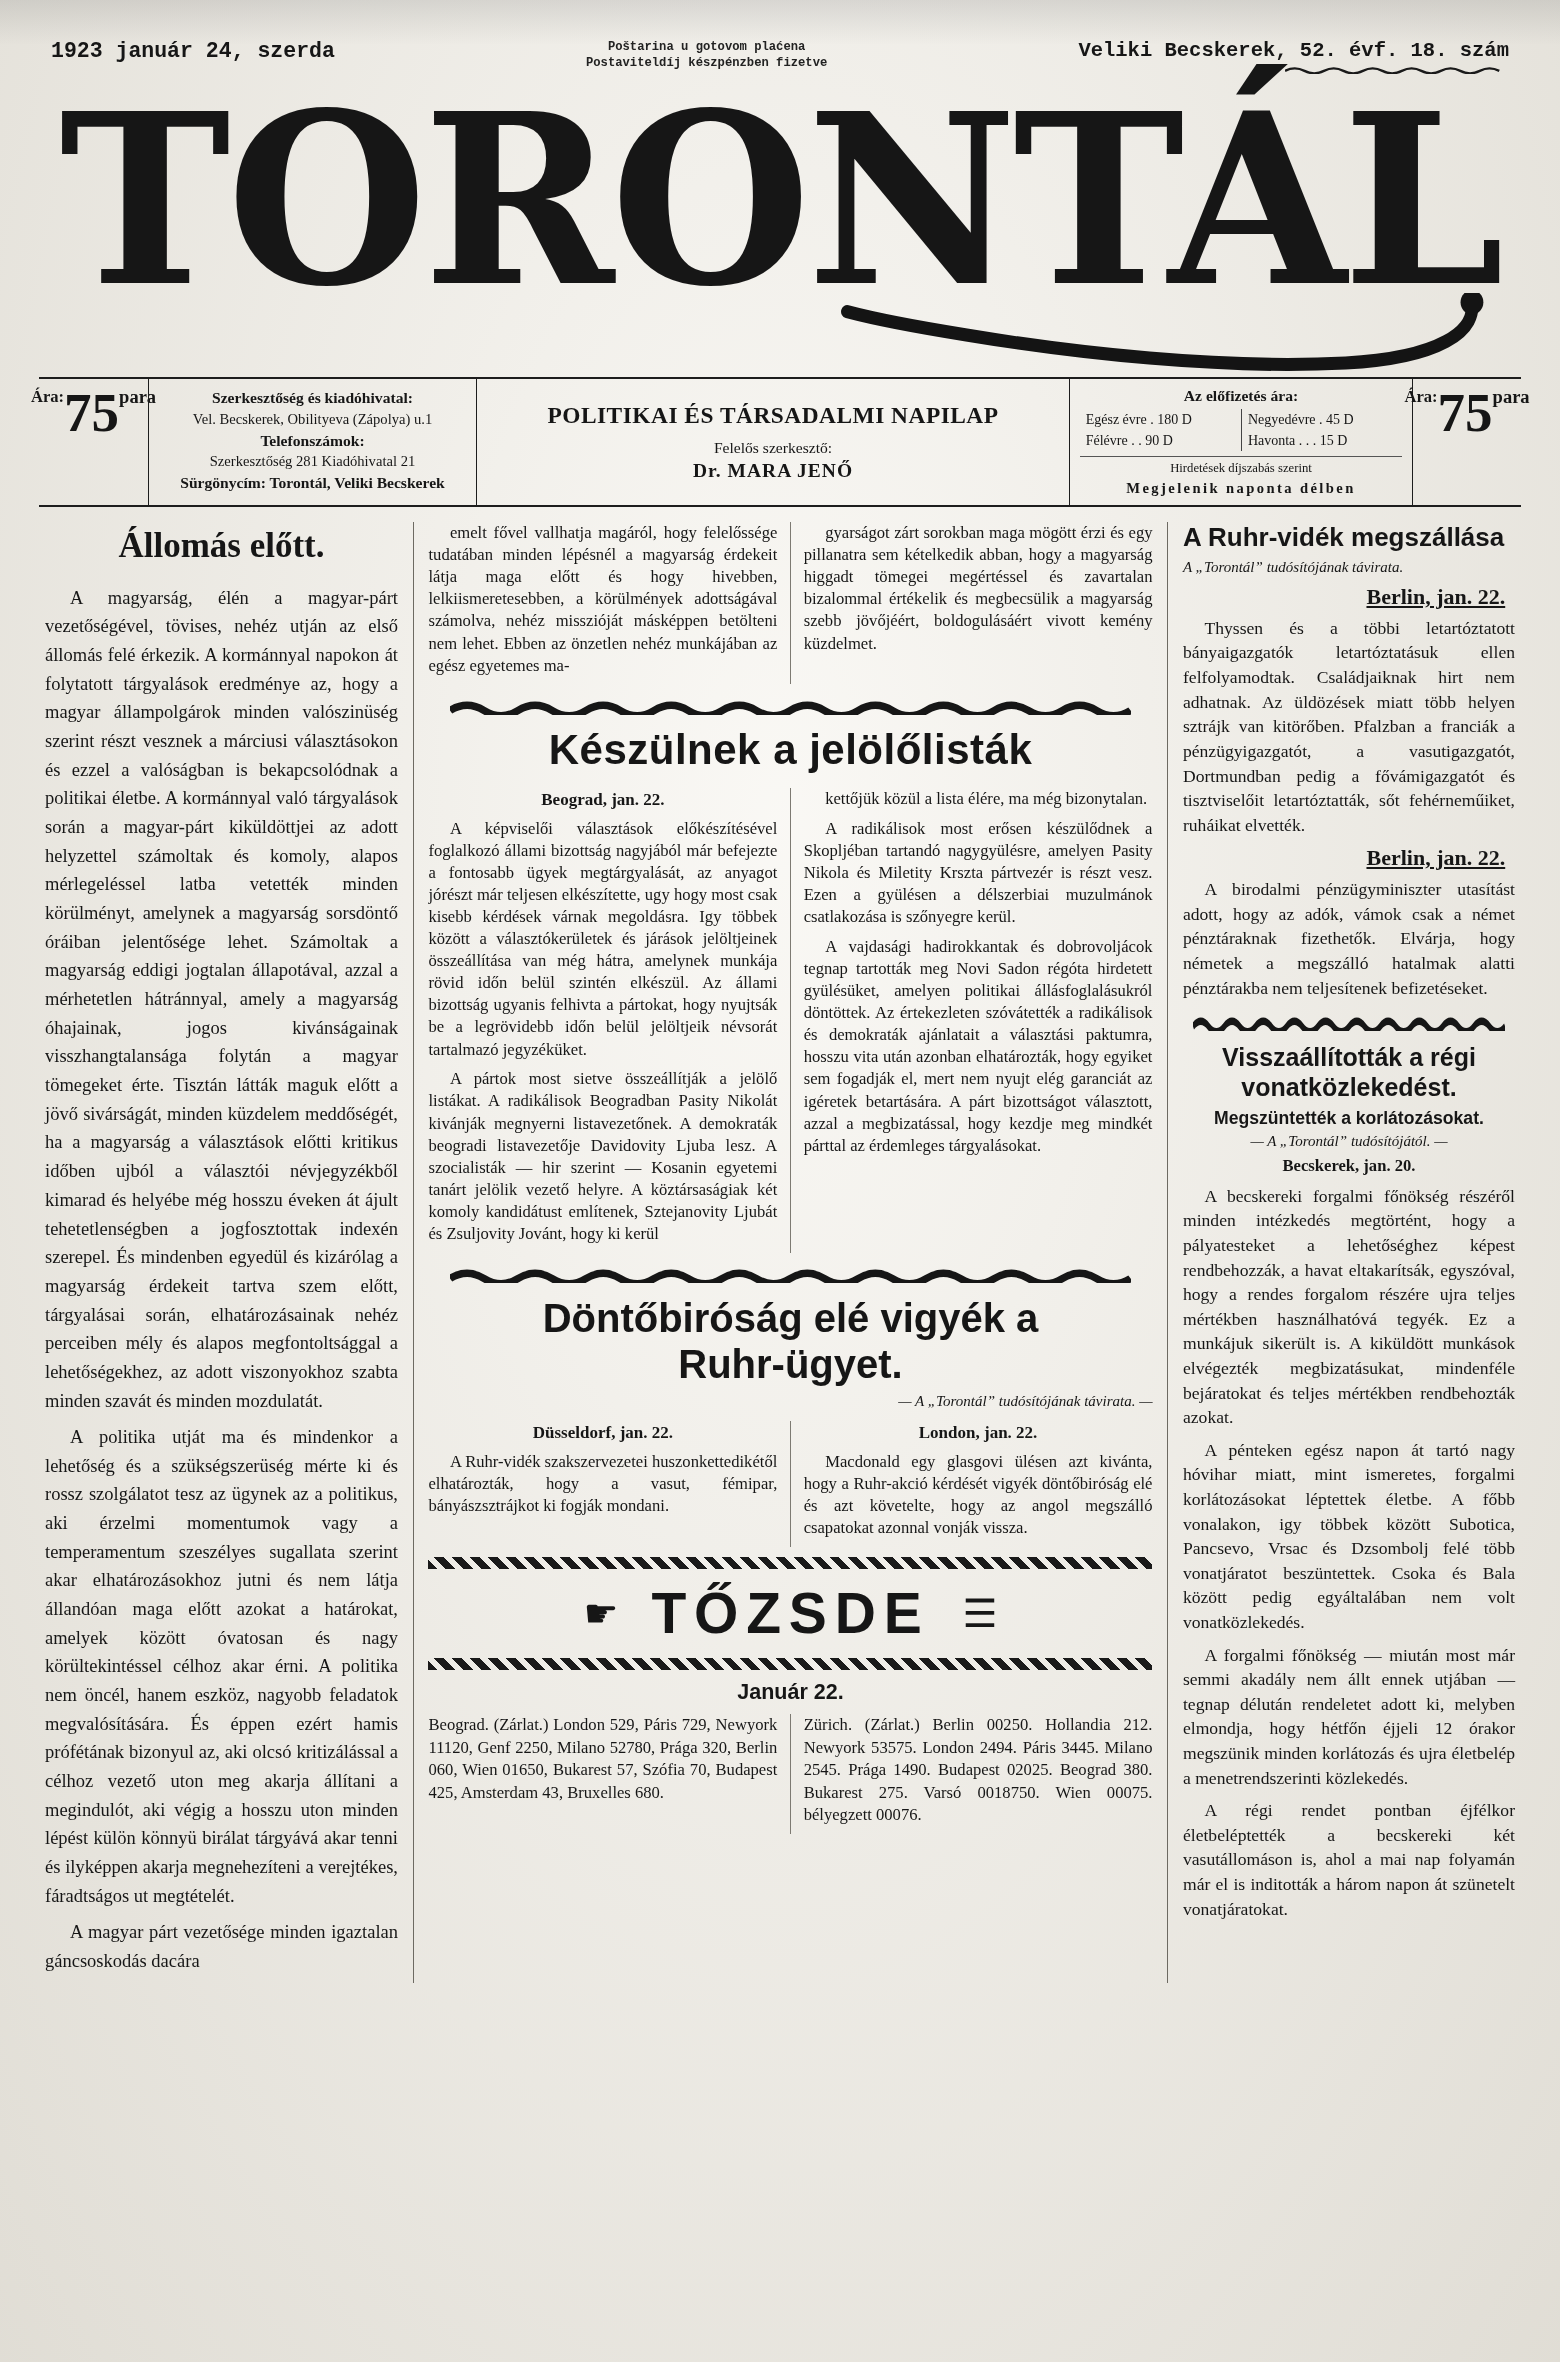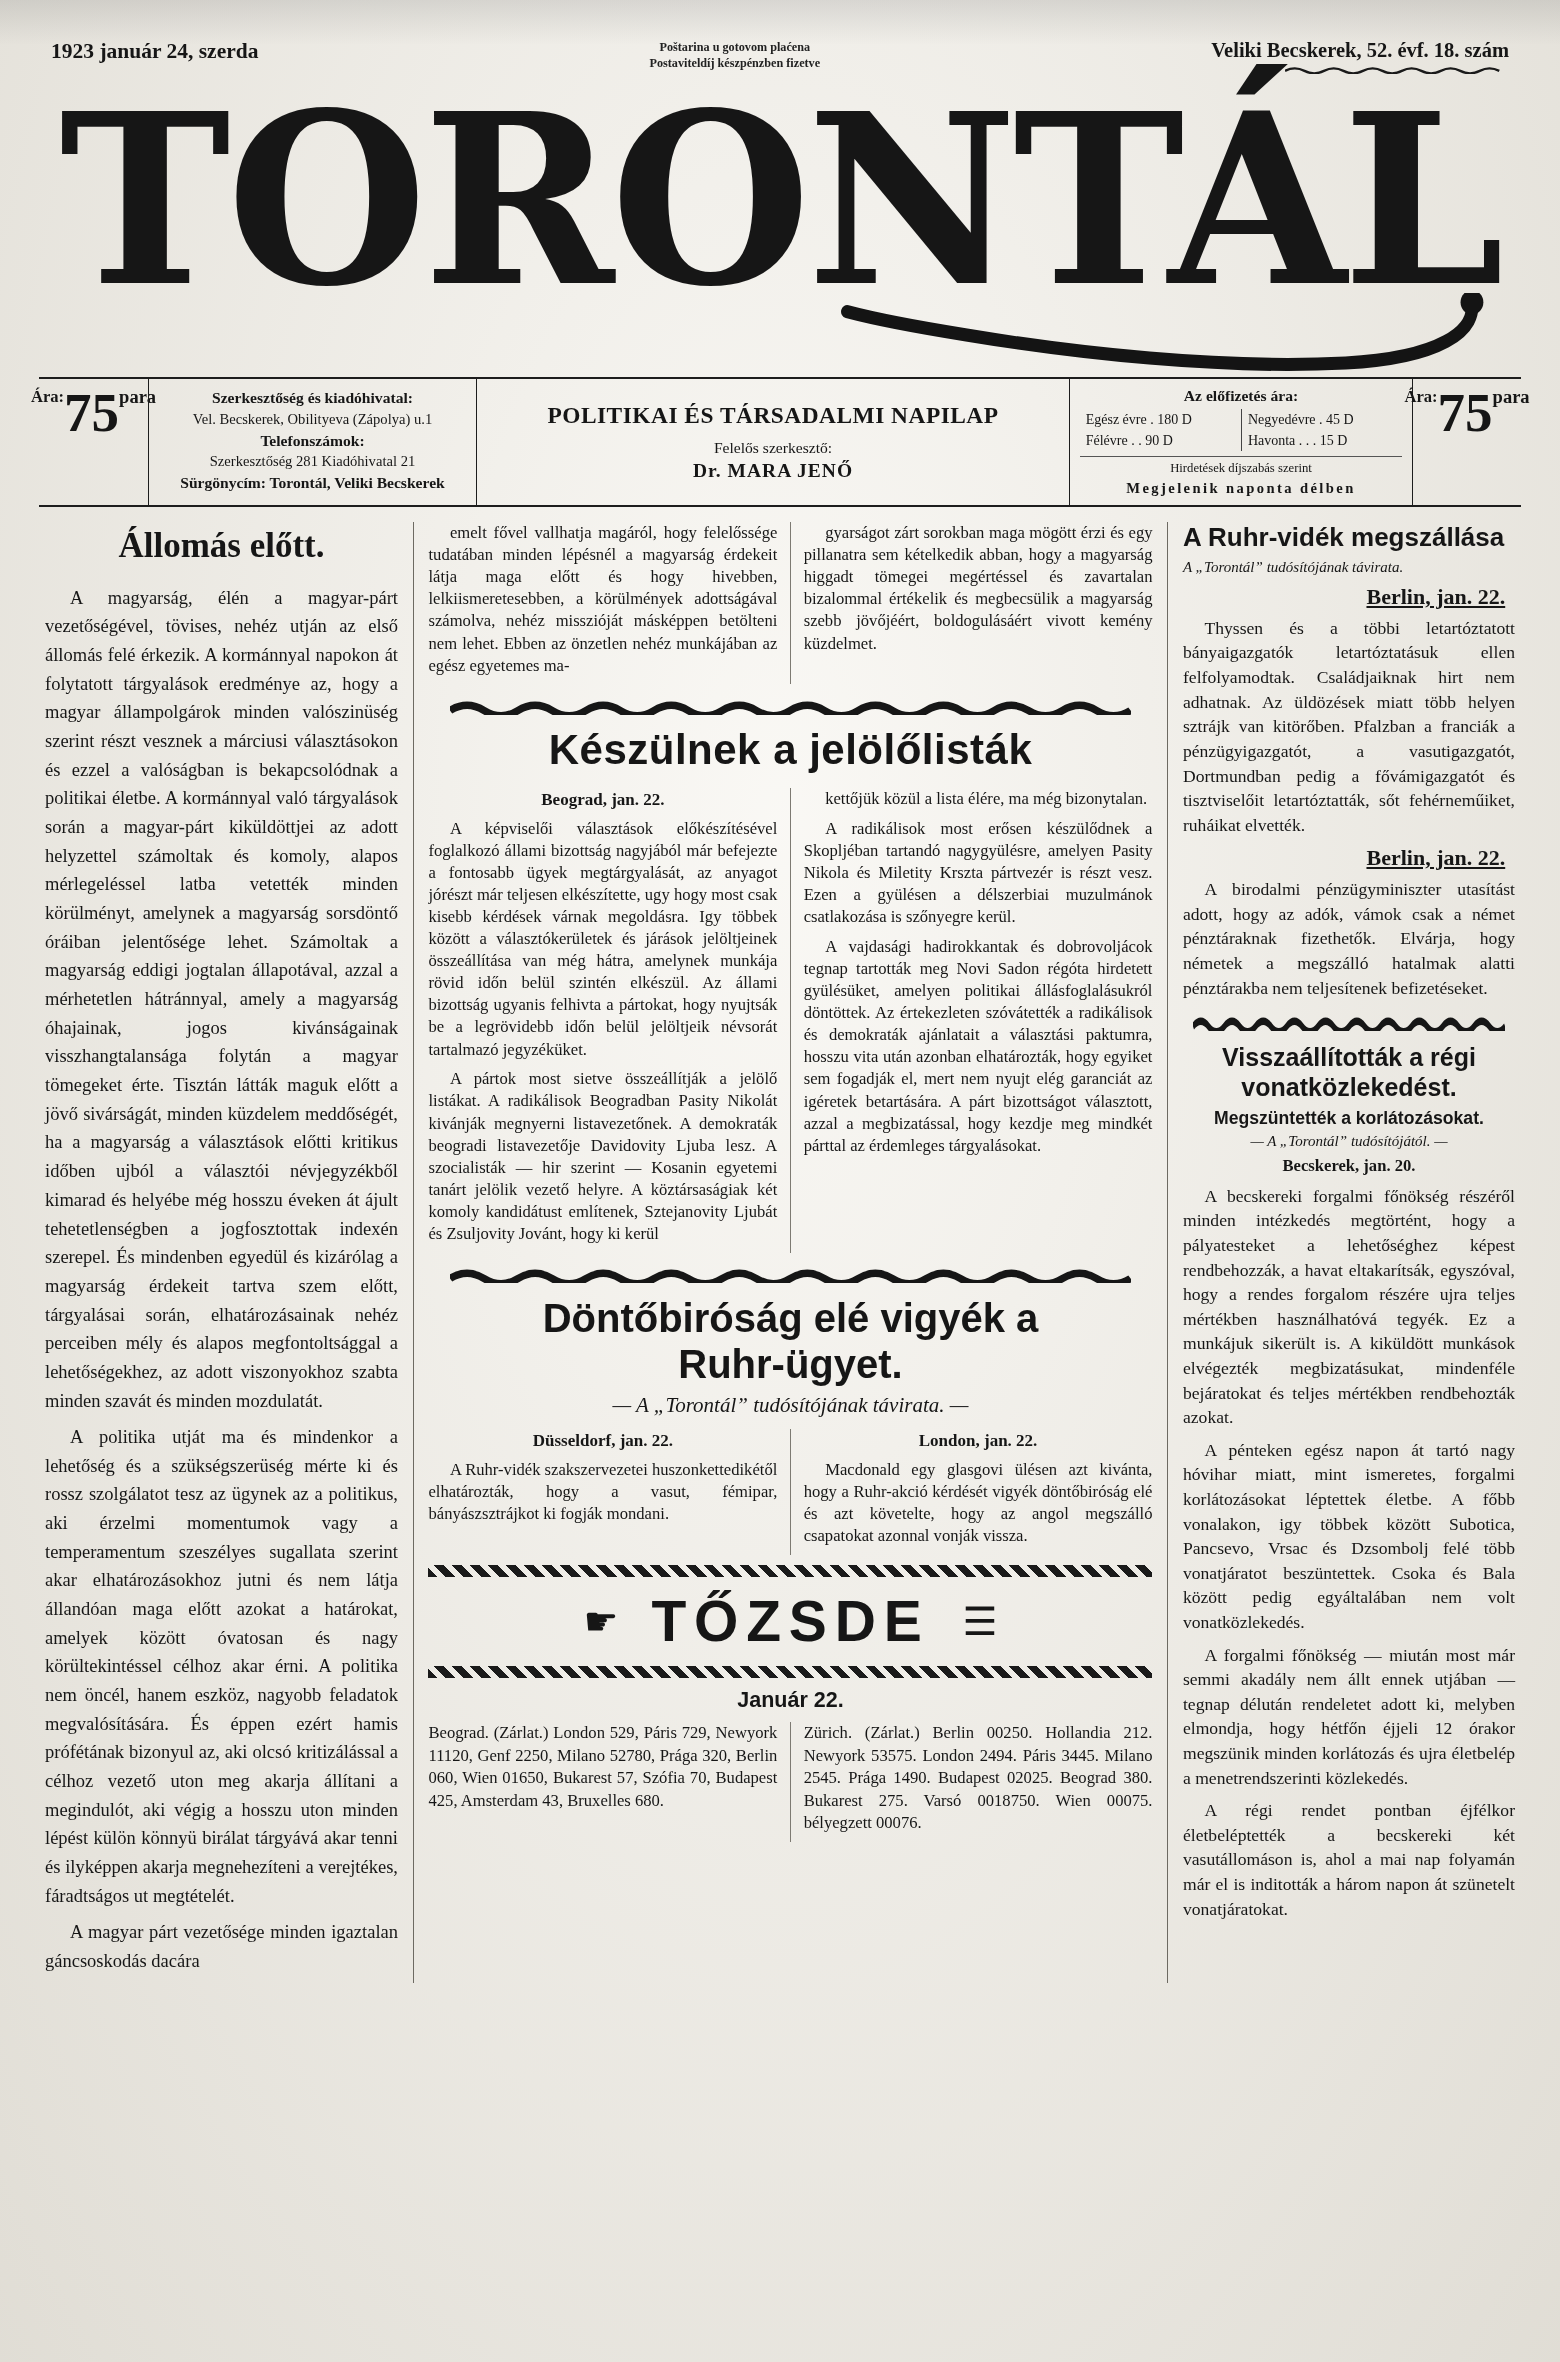--- a/index.html
+++ b/index.html
@@ -7,21 +7,21 @@
   .page {
     position:relative; width:1560px; height:2362px; margin:0 auto;
     background:
       linear-gradient(180deg, rgba(90,90,90,.16), rgba(0,0,0,0) 45px),
       radial-gradient(ellipse at 50% 35%, rgba(255,255,255,.55), rgba(60,55,45,.10)),
       #f3f0e8;
     color:#161616; font-family:"Liberation Serif", serif; overflow:hidden;
   }
   
   .topbar { display:flex; justify-content:space-between; align-items:flex-start;
-    padding:39px 51px 0 51px; font-family:Liberation Serif, serif; font-weight:bold; }
+    padding:39px 51px 0 51px; font-family:Liberation Mono, monospace; font-weight:bold; }
   .topbar .date-left { font-size:21.5px; }
   .topbar .postage { text-align:center; font-size:12.2px; line-height:1.35; font-weight:bold; color:#222; }
   .topbar .edition { font-size:20.5px; text-align:right; }
   .squiggle { display:block; width:224px; height:8.8px; margin-top:2.9px; margin-left:auto; }
   
   .masthead { position:relative; text-align:center; height:296px; margin-top:-5.9px; }
   .masthead-text { font-family:"DejaVu Serif", serif; font-weight:bold; font-size:230px;
     line-height:1.12; letter-spacing:-3.9px; transform:scaleY(1.03); transform-origin:top center; white-space:nowrap; }
   .swash { position:absolute; right:74px; bottom:-13.7px; width:702px; height:84px; }
   
@@ -60,21 +60,21 @@
   p.noindent { text-indent:0; }
   .h-allomas { text-align:center; font-size:35px; font-weight:bold; margin:3.9px 0 17.6px 0; }
   .two-col { display:flex; align-items:stretch; }
   .two-col .tc { flex:1; }
   .wave { display:block; width:94%; height:16.6px; margin:13.7px auto 11.7px auto; }
   .h-big { text-align:center; font-family:"Liberation Sans", sans-serif; font-weight:bold;
     font-size:42px; margin:9.8px 0 13.7px 0; letter-spacing:0.5px; }
   .h-big2 { text-align:center; font-family:"Liberation Sans", sans-serif; font-weight:bold;
     font-size:40px; line-height:1.15; margin:11.7px 0 5.9px 0; }
   .dateline { text-align:center; font-weight:bold; font-size:17px; margin:2px 0 7.8px 0; }
-  .subtitle-it { text-align:center; font-style:italic; font-size:21px; margin:0 0 11.7px 0; }
+  .subtitle-it { text-align:right; font-style:italic; font-size:15px; margin:0 0 11.7px 0; }
   
   .chainbar { height:11.7px; margin:9.8px 0;
     background:repeating-linear-gradient(45deg, #1a1a1a 0 6.8px, rgba(0,0,0,0) 6.8px 12.7px); }
   .tozsde-row { display:flex; align-items:center; justify-content:center; gap:33px; padding:2px 0; }
   .tozsde-name { font-family:"Liberation Sans", sans-serif; font-weight:bold; font-size:57px; letter-spacing:7.8px; }
   .tozsde-orn { font-size:39px; line-height:1; }
   .tozsde-date { text-align:center; font-weight:bold; font-size:21.5px; margin:7.8px 0 9.8px 0; font-family:"Liberation Sans", sans-serif; }
   .quotes p { font-size:16.6px; line-height:1.35; }
   
   .h-ruhr { font-family:"Liberation Sans", sans-serif; font-weight:bold; font-size:26px; margin:0 0 5.9px 0; }

